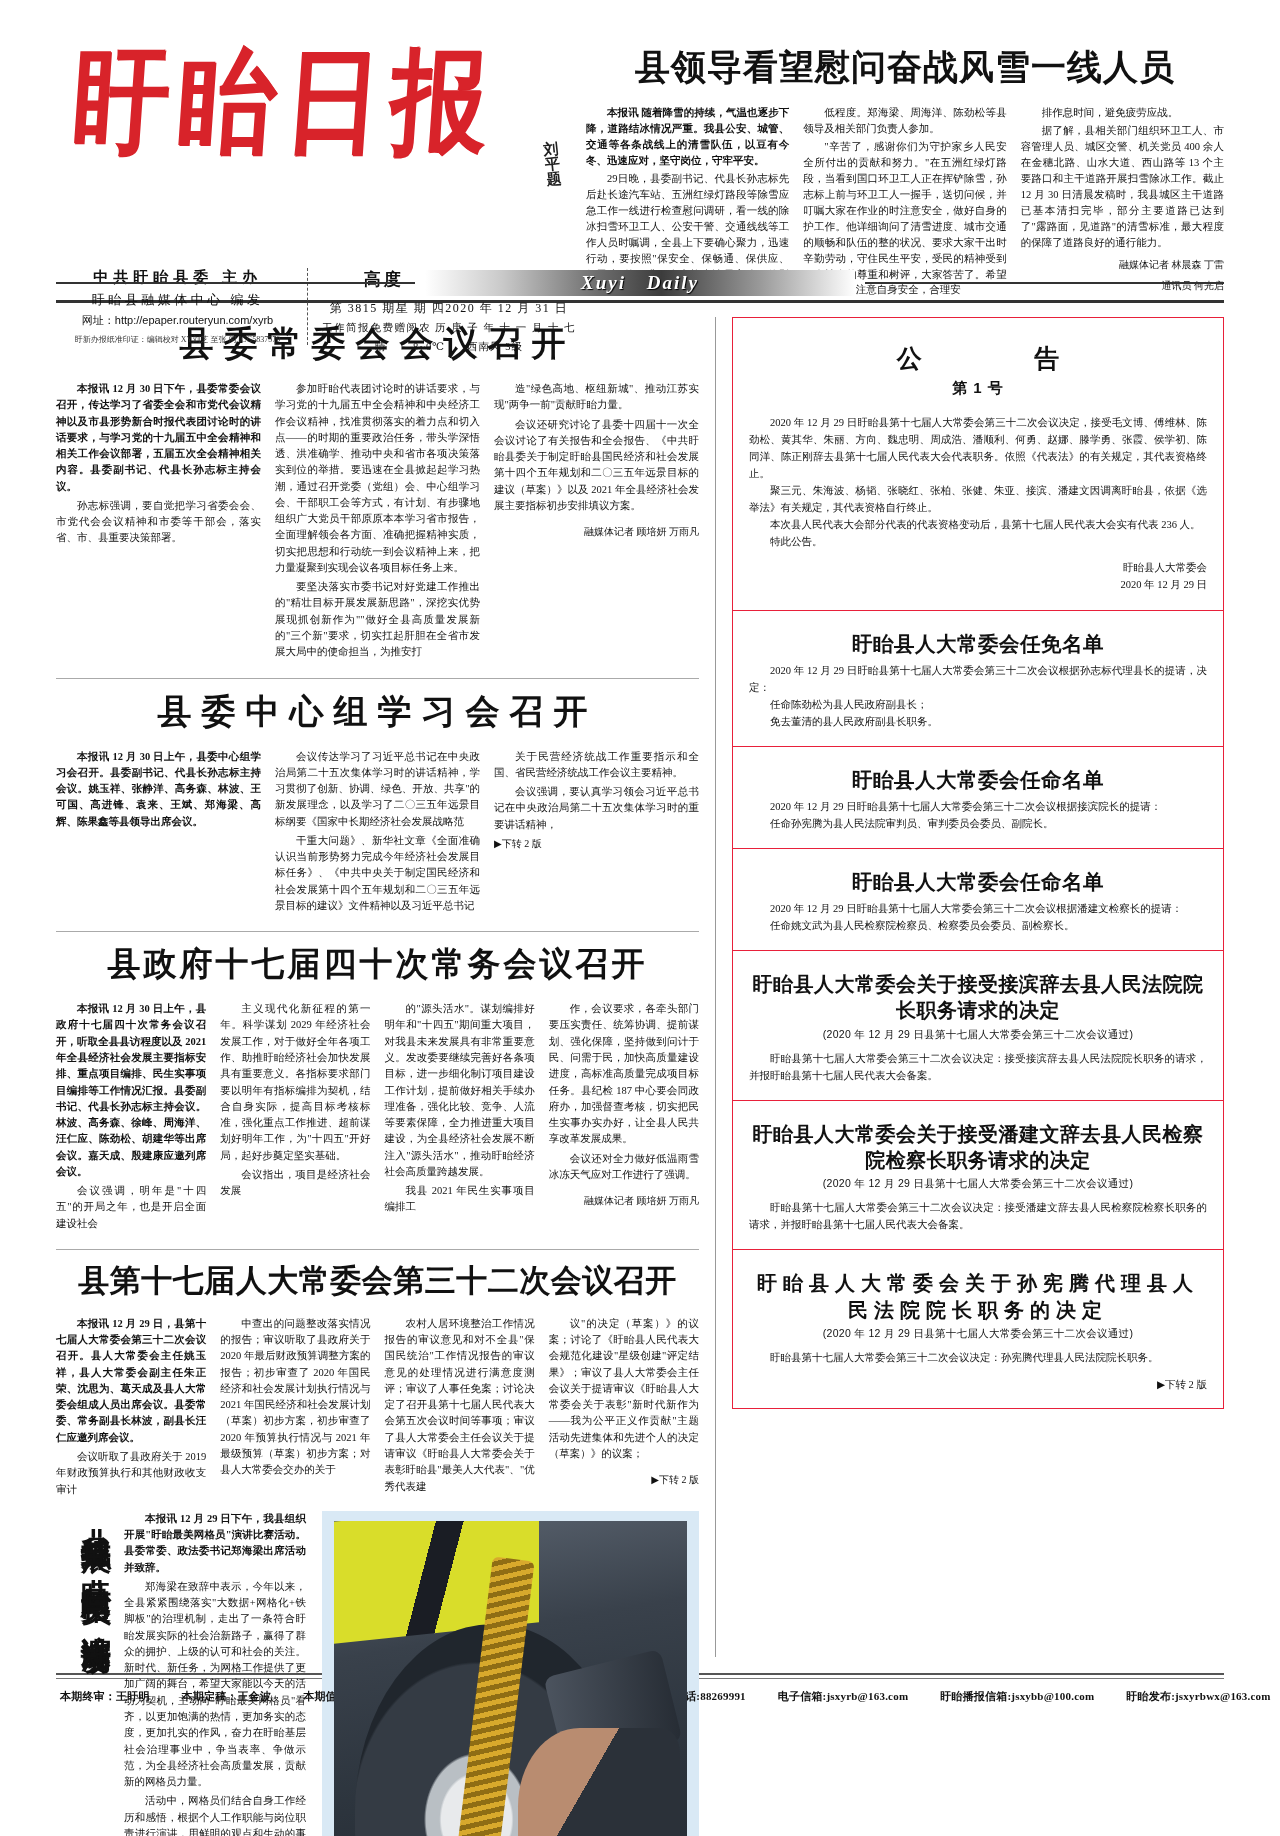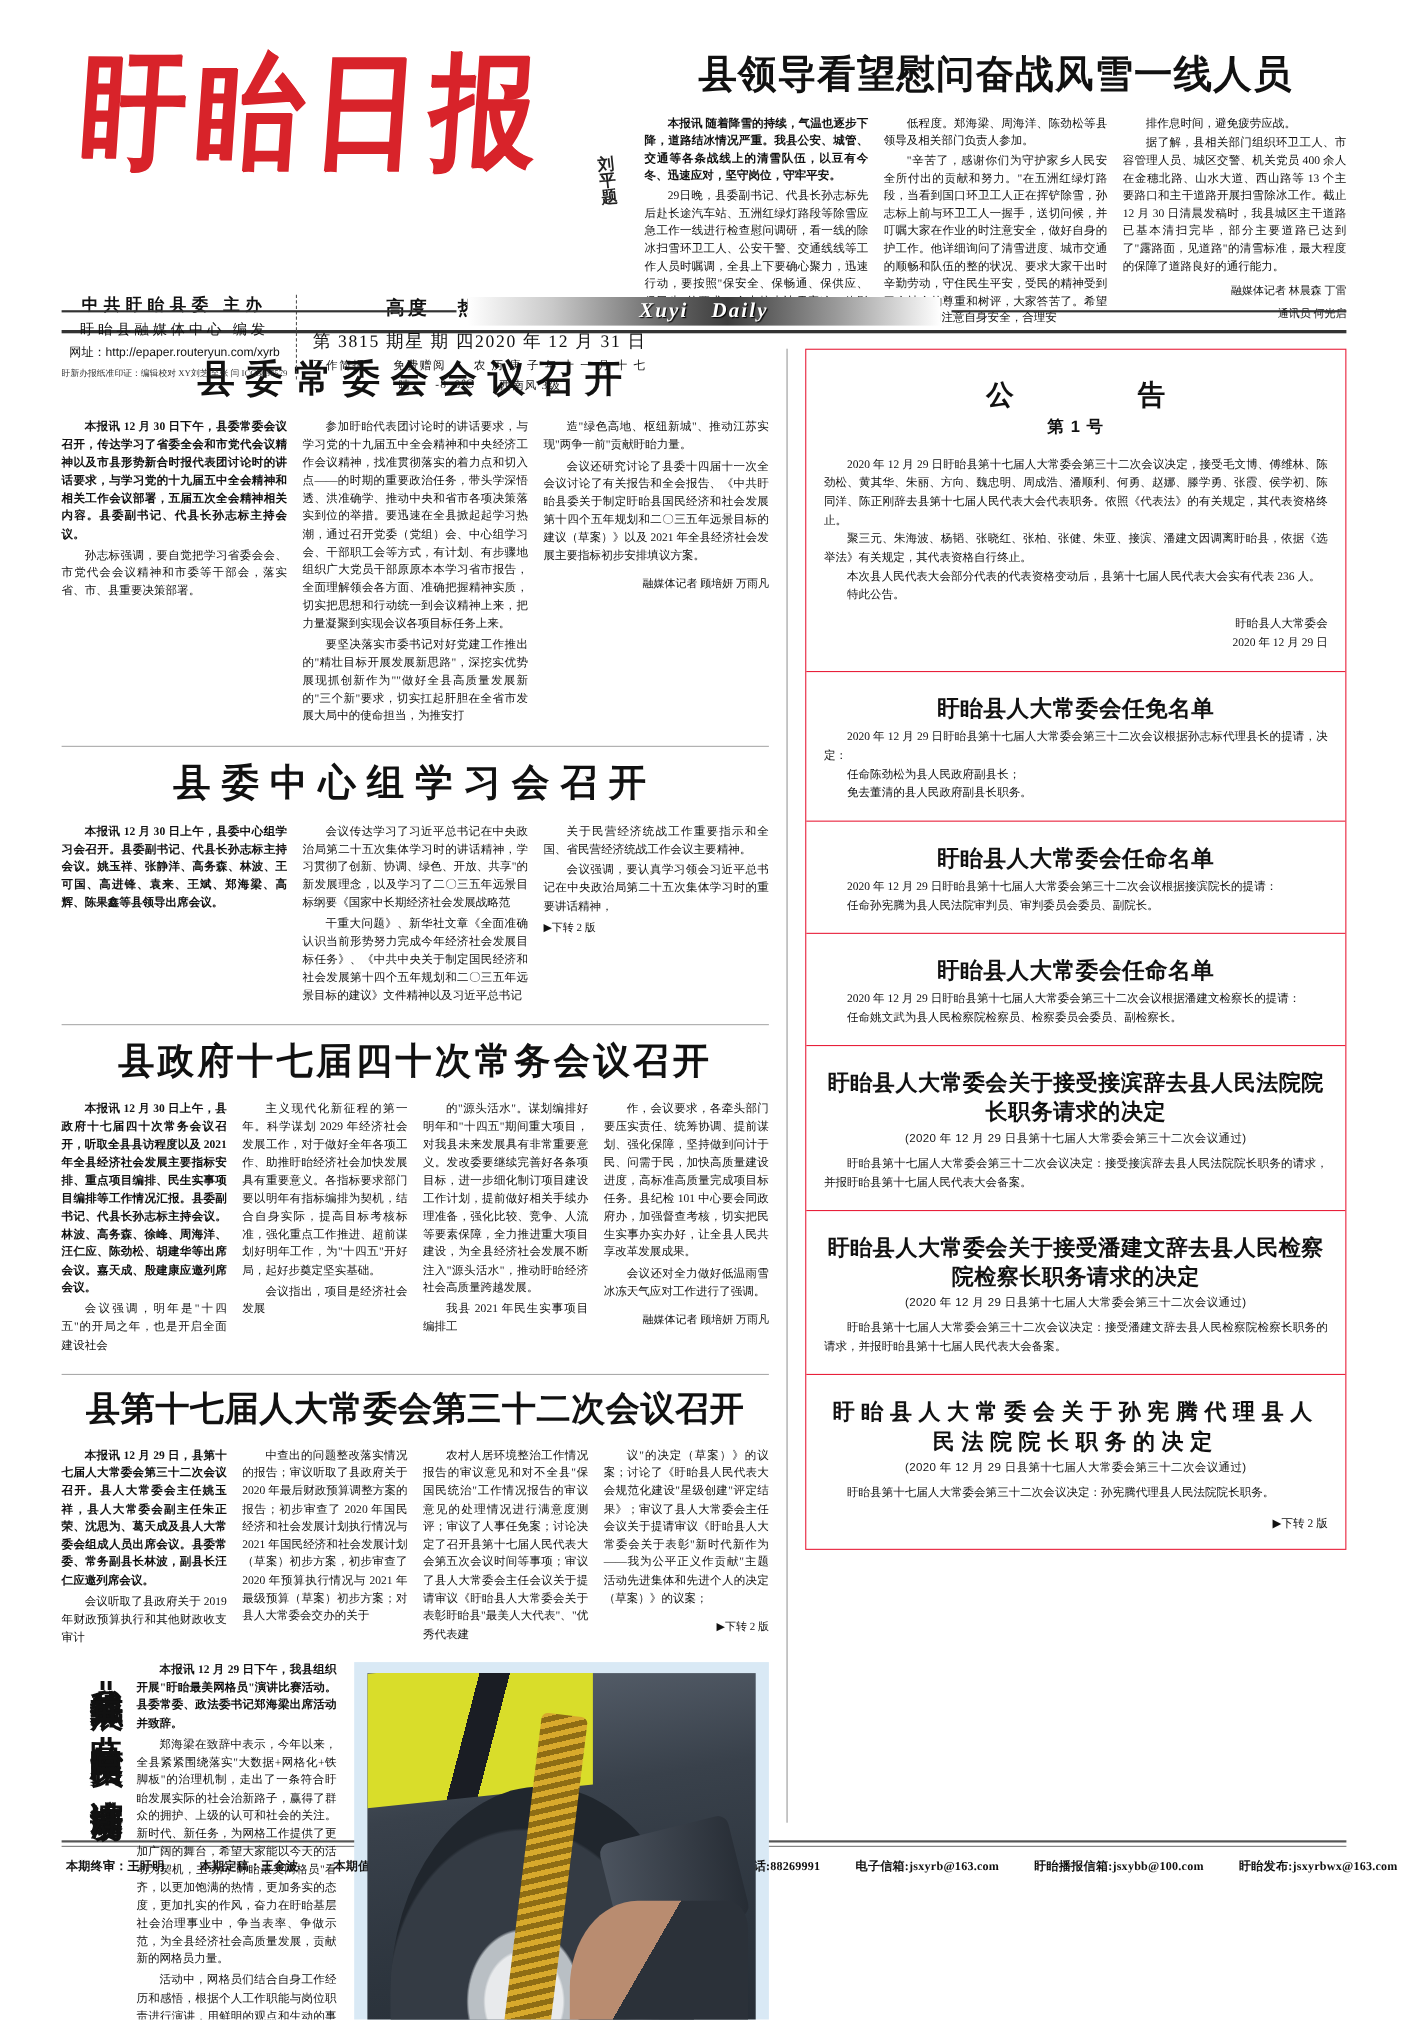--- a/index.html
+++ b/index.html
@@ -104,21 +104,21 @@
   }
   .mi-slogan {
     font-size: 17px;
     font-weight: bold;
     letter-spacing: 3px;
     word-spacing: 18px;
   }
   .mi-dateline {
     display: flex;
     justify-content: center;
-    font-size: 16px;
+    font-size: 12px;
     margin-top: 9px;
     letter-spacing: 1.5px;
     white-space: nowrap;
   }
   .mi-dateline2 {
     display: flex;
     justify-content: space-between;
     font-size: 10.5px;
     margin-top: 4px;
     letter-spacing: 1.5px;
@@ -512,21 +512,21 @@
           </div>
           <div class="col">
             <p>主义现代化新征程的第一年。科学谋划 2029 年经济社会发展工作，对于做好全年各项工作、助推盱眙经济社会加快发展具有重要意义。各指标要求部门要以明年有指标编排为契机，结合自身实际，提高目标考核标准，强化重点工作推进、超前谋划好明年工作，为"十四五"开好局，起好步奠定坚实基础。</p>
             <p>会议指出，项目是经济社会发展</p>
           </div>
           <div class="col">
             <p>的"源头活水"。谋划编排好明年和"十四五"期间重大项目，对我县未来发展具有非常重要意义。发改委要继续完善好各条项目标，进一步细化制订项目建设工作计划，提前做好相关手续办理准备，强化比较、竞争、人流等要素保障，全力推进重大项目建设，为全县经济社会发展不断注入"源头活水"，推动盱眙经济社会高质量跨越发展。</p>
             <p>我县 2021 年民生实事项目编排工</p>
           </div>
           <div class="col">
-            <p>作，会议要求，各牵头部门要压实责任、统筹协调、提前谋划、强化保障，坚持做到问计于民、问需于民，加快高质量建设进度，高标准高质量完成项目标任务。县纪检 101 中心要会同政府办，加强督查考核，切实把民生实事办实办好，让全县人民共享改革发展成果。</p>
+            <p>作，会议要求，各牵头部门要压实责任、统筹协调、提前谋划、强化保障，坚持做到问计于民、问需于民，加快高质量建设进度，高标准高质量完成项目标任务。县纪检 187 中心要会同政府办，加强督查考核，切实把民生实事办实办好，让全县人民共享改革发展成果。</p>
             <p>会议还对全力做好低温雨雪冰冻天气应对工作进行了强调。</p>
             <div class="sec-byline">融媒体记者  顾培妍  万雨凡</div>
           </div>
         </div>
       </div>
 
       <div class="divider"></div>
 
       <div>
         <div class="hl-big tighter">县第十七届人大常委会第三十二次会议召开</div>

